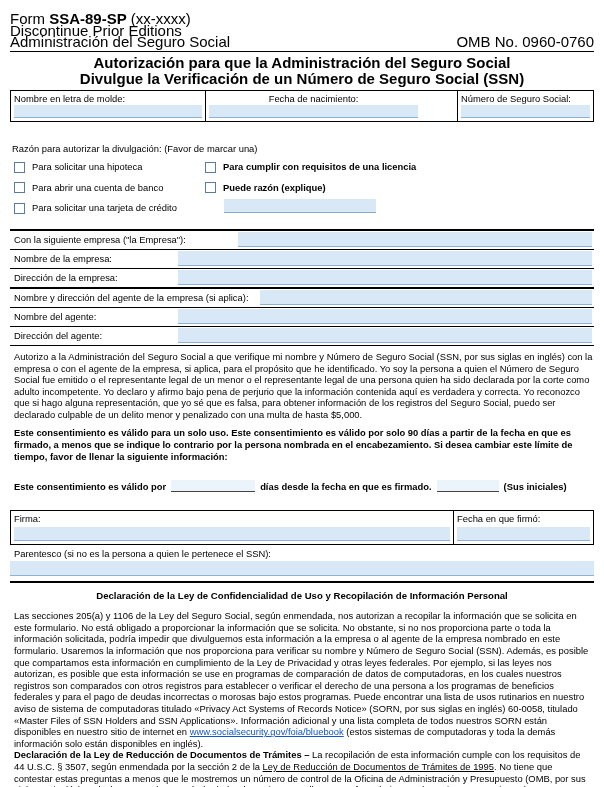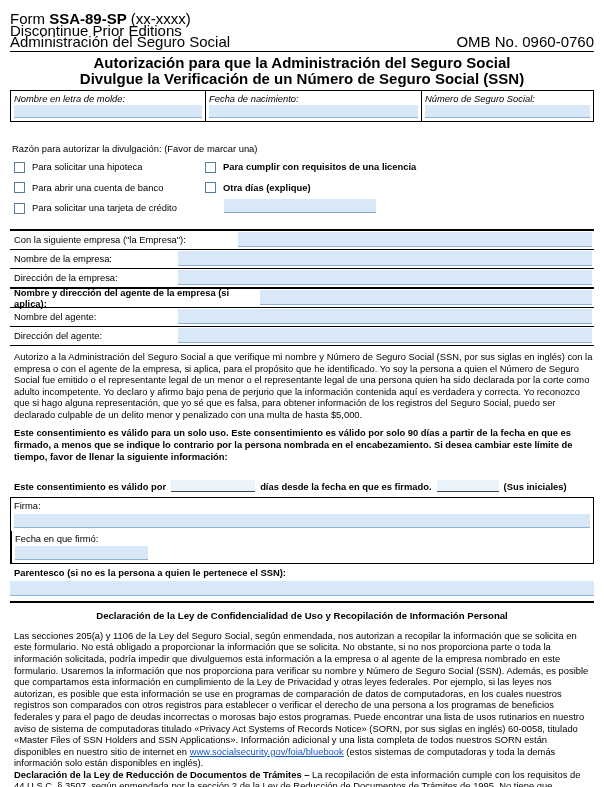--- a/index.html
+++ b/index.html
@@ -14,23 +14,23 @@
   
   .form-head { position: relative; line-height: 11.5px; font-size: 15px; }
   .form-head b { font-weight: bold; }
   .omb { position: absolute; right: 0; bottom: 0; }
   .head-rule { border-top: 1.5px solid #000; margin-top: 3px; }
 
   .title { text-align: center; font-weight: bold; font-size: 15px; line-height: 16.2px; margin: 3px 0 3px; }
 
   
   .id-table { display: flex; border: 1.5px solid #000; }
-  .id-cell { padding: 2px 3px 3px 3px; font-style: italic; }
+  .id-cell { padding: 2px 3px 3px 3px; }
   .id-cell + .id-cell { border-left: 1.5px solid #000; }
-  .id-c1 { width: 194px; } .id-c2 { width: 216px; } .id-c3 { flex: 1; }
+  .id-c1 { width: 194px; } .id-c2 { width: 216px; text-align: center; } .id-c3 { flex: 1; margin-left: 36px; }
   .field-label { line-height: 11.5px; }
   .blue-input { background: #d9e8f6; border-bottom: 1px solid #8fb2d4; }
   .id-input { height: 13px; margin-top: 1px; }
 
   
   .reason-prompt { margin-top: 21px; padding-left: 2px; line-height: 12px; }
   .cb-grid { display: flex; margin-top: 6px; padding-left: 4px; }
   .cb-col1 { width: 191px; } .cb-col2 { width: 215px; } .cb-col3 { flex: 1; font-weight: bold; }
   .cb-item { display: flex; align-items: flex-start; margin-bottom: 9px; line-height: 11.5px; cursor: default; }
   .cb-box { width: 11px; height: 11px; border: 1px solid #5a7ca2; background: #fff; flex: 0 0 auto; margin-right: 7px; margin-top: 0.5px; }
@@ -38,40 +38,40 @@
 
   
   .company { margin-top: 6px; border-top: 2px solid #000; }
   .company-row { display: flex; align-items: center; height: 19px; border-bottom: 1px solid #000; padding: 0 2px 0 4px; }
   .company-row.thick-top { border-top: 1px solid #000; height: 20px; }
   .company-row .row-label { flex: 0 0 auto; }
   .company-row .row-input { flex: 1; height: 15px; margin-left: 6px; }
   .company-row:nth-child(1) .row-label { width: 218px; }
   .company-row:nth-child(2) .row-label, .company-row:nth-child(3) .row-label,
   .company-row:nth-child(5) .row-label, .company-row:nth-child(6) .row-label { width: 158px; }
-  .company-row:nth-child(4) .row-label { width: 240px; font-weight: bold; }
+  .company-row:nth-child(4) .row-label { width: 240px; }
 
   
   .para { line-height: 11.6px; padding: 0 1px 0 4px; text-align: left; }
   .para-auth { margin-top: 5px; }
   .para-consent { margin-top: 7px; font-weight: bold; }
   .consent-line { margin-top: 18px; font-weight: bold; padding-left: 4px; line-height: 13px; }
   .blank { display: inline-block; height: 12px; background: #ecf4fb; border-bottom: 1px solid #444; vertical-align: -2px; }
   .blank-days { width: 84px; margin: 0 5px; }
   .blank-init { width: 62px; margin: 0 5px; }
 
   
-  .sig-table { display: flex; border: 1.5px solid #000; margin-top: 4px; flex-direction: column; }
+  .sig-table { display: flex; border: 1.5px solid #000; margin-top: 17px; }
   .sig-cell { padding: 2px 3px 3px 3px; }
   .sig-firma { flex: 1; }
   .sig-fecha { width: 140px; border-left: 1.5px solid #000; }
   .sig-input { height: 14px; margin-top: 2px; }
 
   .parentesco { padding: 3px 0 5px 0; border-bottom: 2px solid #000; }
-  .parentesco .field-label { padding-left: 4px; font-weight: bold; }
+  .parentesco .field-label { padding-left: 4px; }
   .parentesco .blue-input { height: 15px; margin-top: 2px; }
 
   
   .section-head { text-align: center; font-weight: bold; font-size: 9.6px; margin-top: 7px; line-height: 12px; }
   .privacy-body { margin-top: 8px; }
   .link { color: #1155cc; text-decoration: underline; cursor: pointer; }
   .uref { text-decoration: underline; }
   .bold { font-weight: bold; }
 
   
@@ -128,21 +128,21 @@
           <span>Para solicitar una tarjeta de crédito</span>
         </div>
     </div>
     <div class="cb-col3">
       <div class="cb-item">
           <span class="cb-box"></span>
           <span>Para cumplir con requisitos de una licencia</span>
         </div>
       <div class="cb-item">
           <span class="cb-box"></span>
-          <span>Otra días (explique)</span>
+          <span>Puede razón (explique)</span>
         </div>
       <div class="blue-input other-input"></div>
     </div>
   </div>
 
   <div class="company">
     <div class="company-row">
       <span class="row-label">Con la siguiente empresa ("la Empresa"):</span>
       <span class="blue-input row-input"></span>
     </div>

